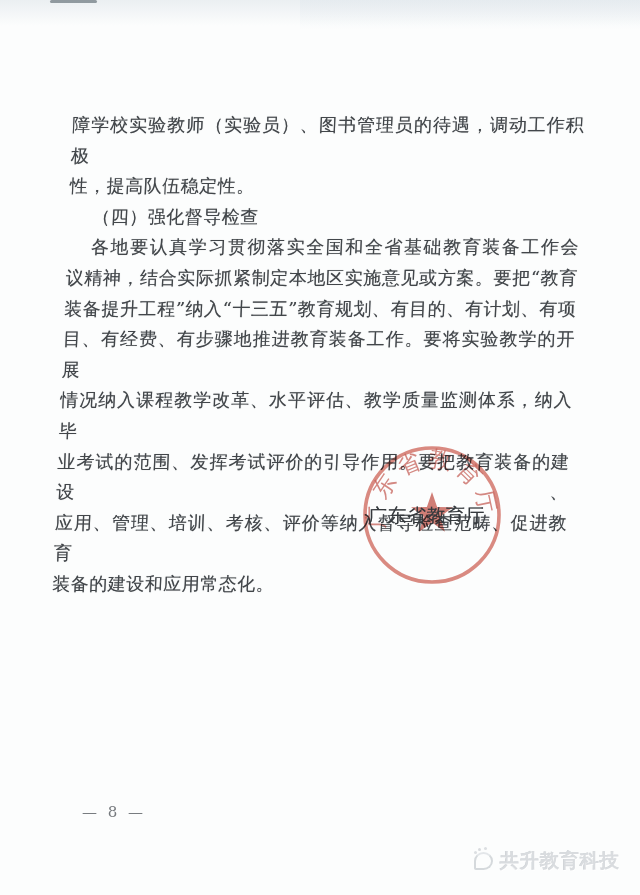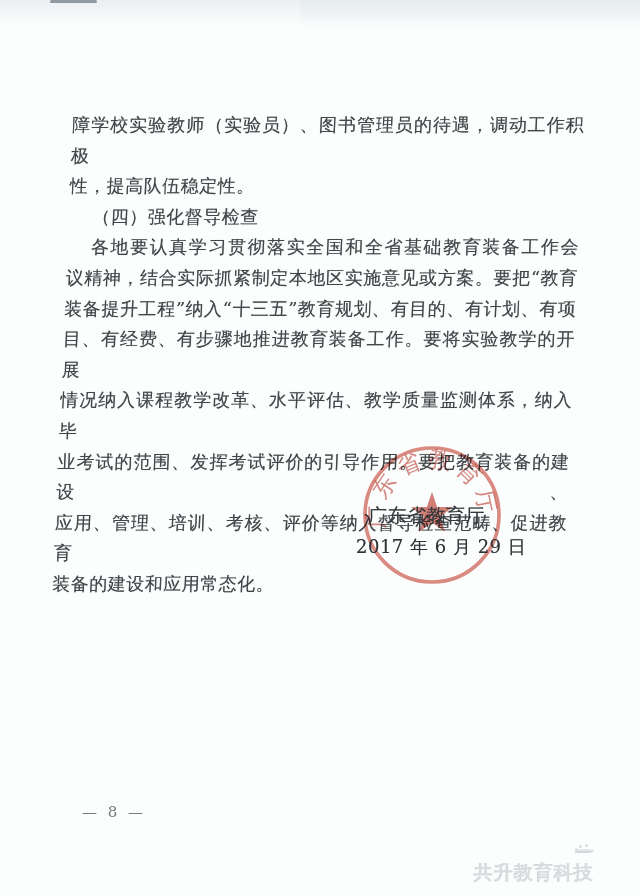--- a/index.html
+++ b/index.html
@@ -65,21 +65,21 @@
   }
   
   .page-number{
     position:absolute;left:82px;top:803px;
     font-size:15px;color:#75797d;letter-spacing:3px;
     white-space:nowrap;
   }
   
   .brand{
     position:absolute;left:474px;top:849px;height:24px;
-    display:flex;align-items:flex-end;gap:7px;flex-direction:column;
+    display:flex;align-items:center;gap:7px;
   }
   .brand-icon{
     display:inline-block;width:15px;height:14px;
     border:2.5px solid #d5d9dc;border-radius:50% 50% 50% 10%;
     border-top-color:#e3e6e9;
     position:relative;
   }
   .brand-icon::after{
     content:"";position:absolute;left:2px;top:-6px;width:3px;height:3px;
     border-radius:50%;background:#d8dbde;
@@ -124,21 +124,20 @@
 
     <defs>
       <path id="sealArc" d="M 39.9 101.4 A 48 48 0 1 1 130.1 101.4" fill="none"></path>
     </defs>
     <text font-size="23" fill="#c4544b" opacity="0.75" letter-spacing="5" font-family="DejaVu Serif, Liberation Serif, serif">
       <textPath href="#sealArc" startOffset="3">广东省教育厅</textPath>
     </text>
   </svg>
 
   <div class="sig-org">广东省教育厅</div>
-  <div class="sig-date">2017 年 6 月 29 日</div>
 
   <div class="page-number">— 8 —</div>
 
   <div class="brand">
     <span class="brand-icon"></span>
     <span class="brand-text">共升教育科技</span>
   </div>
 
 </div>
 

